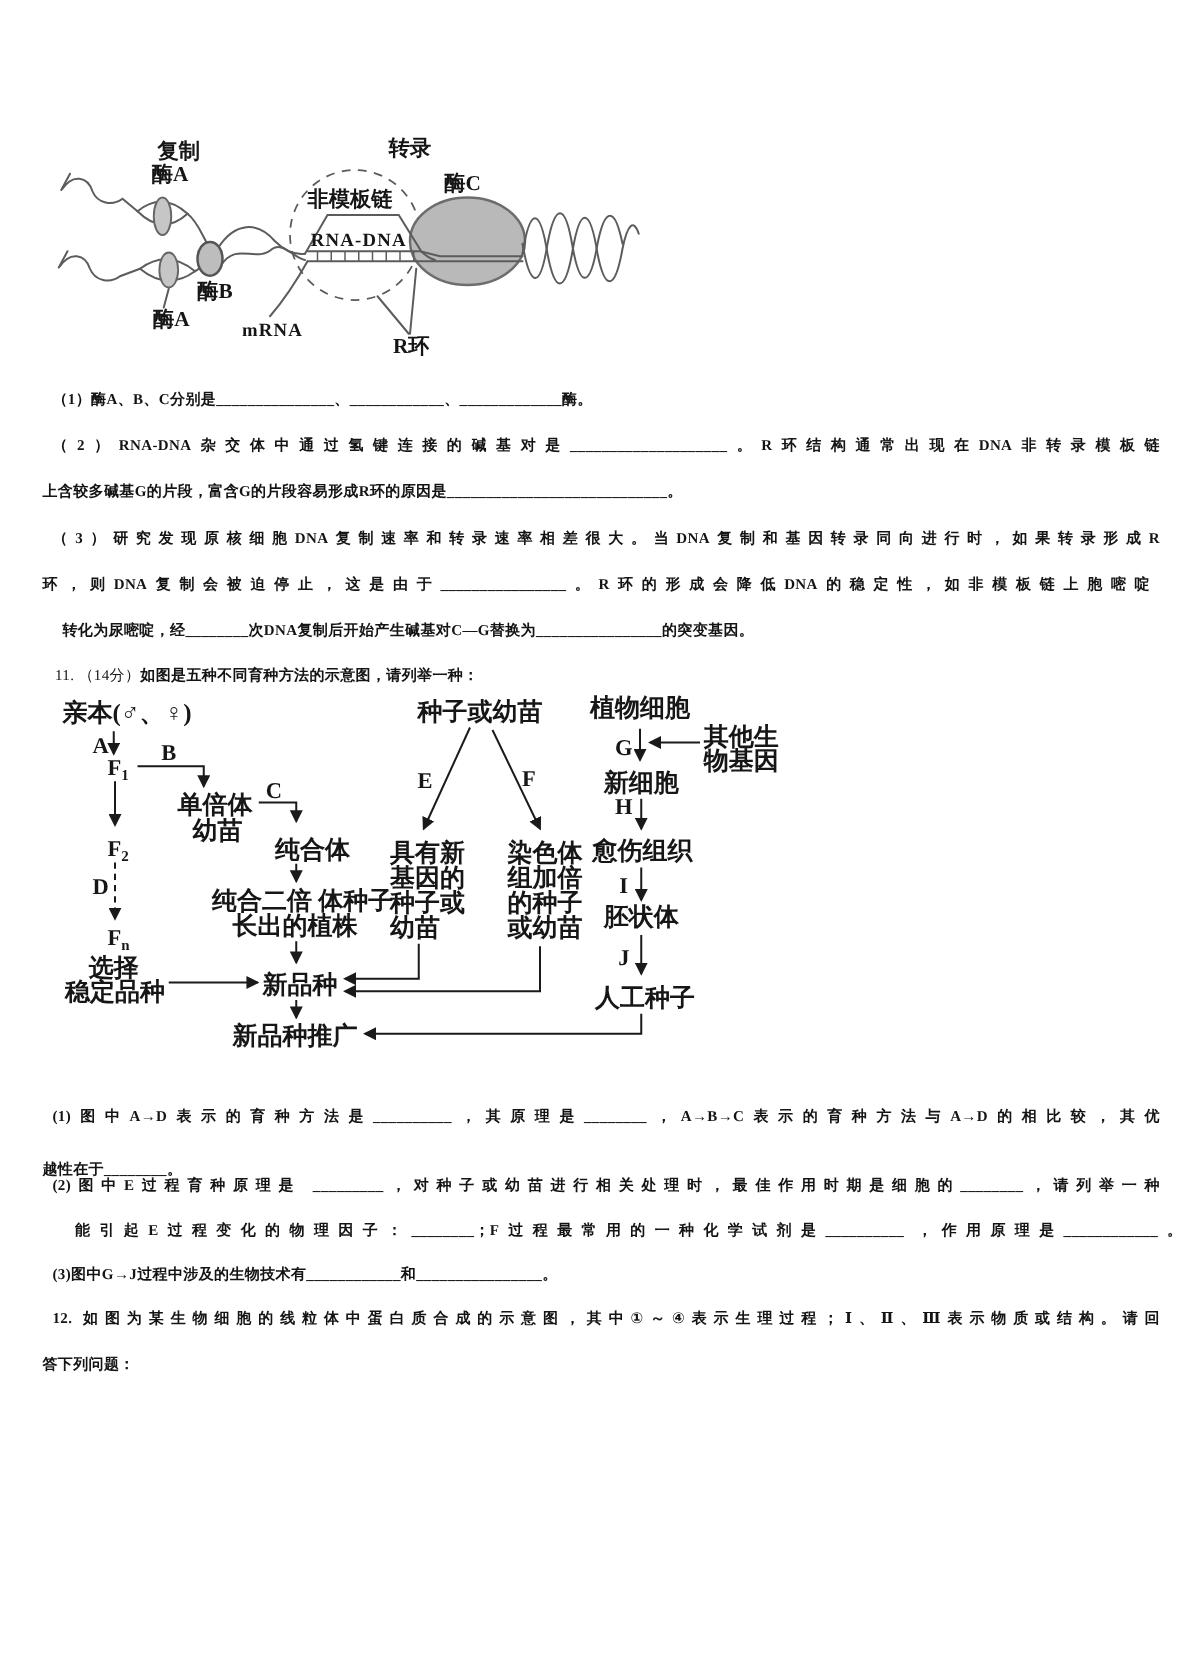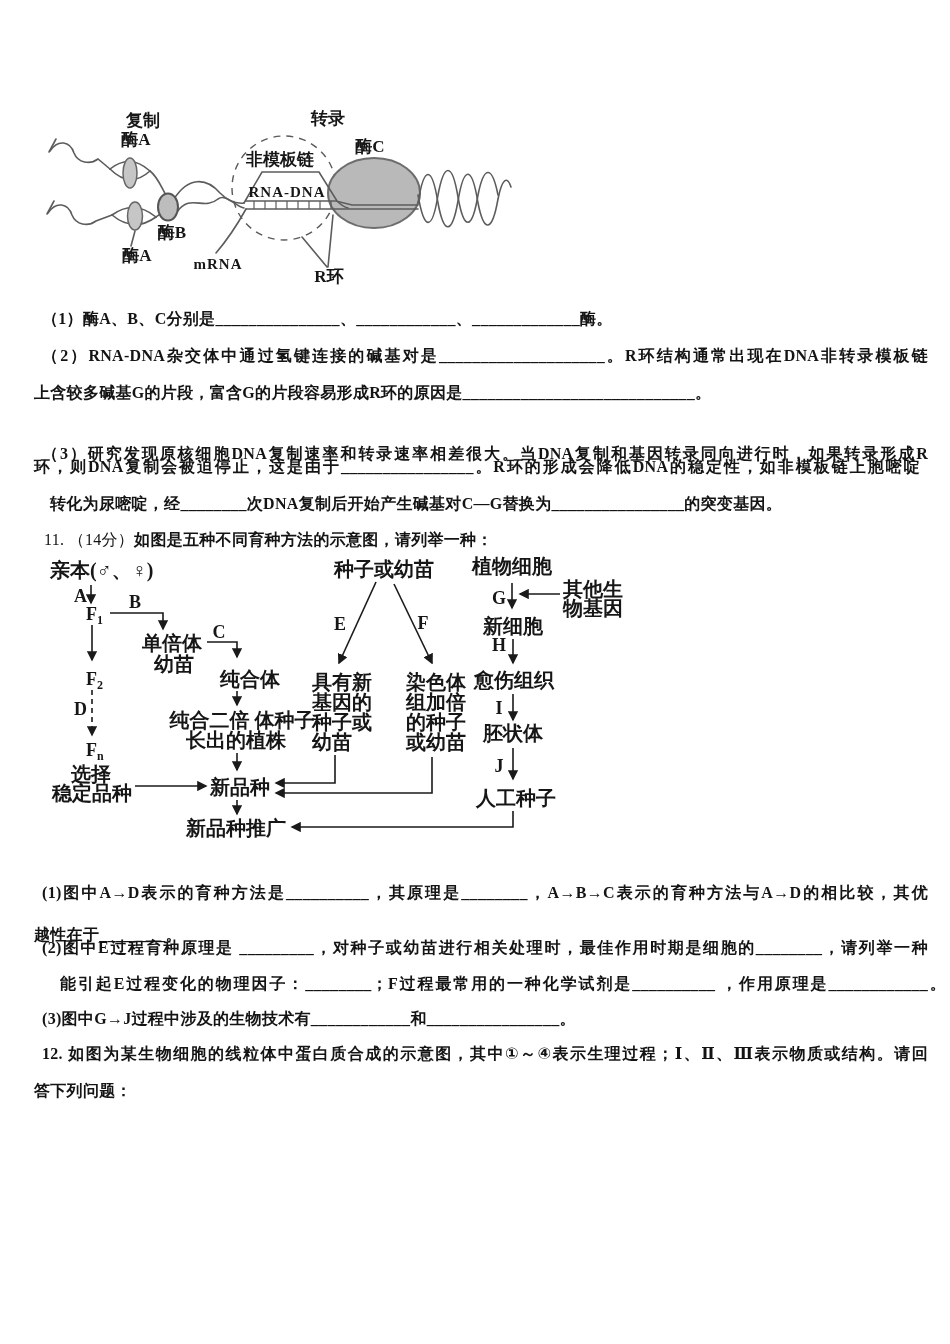--- a/index.html
+++ b/index.html
@@ -1,19 +1,19 @@
 <!DOCTYPE html>
 <html><head>
 <meta charset="utf-8">
 <style>
   html,body{margin:0;padding:0;}
   body{width:950px;height:1344px;background:#ffffff;position:relative;overflow:hidden;
        font-family:"Liberation Serif","DejaVu Serif","DejaVu Sans",serif;color:#111;}
   .page{position:absolute;inset:0;padding-left:32px;}
-  .tline{position:absolute;left:42px;font-size:16px;font-weight:bold;line-height:22px;
+  .tline{position:absolute;left:42px;font-size:12px;font-weight:bold;line-height:22px;
          white-space:nowrap;letter-spacing:0.3px;color:#141414;}
   .tline.cont{left:34px;}
   .tline.j{white-space:normal;width:886px;text-align:justify;text-align-last:justify;}
   .num{font-weight:normal;}
   svg text{fill:#161616;font-family:"Liberation Serif","DejaVu Serif","DejaVu Sans",serif;}
   .dlab{font-size:17px;font-weight:bold;}
   .dlat{font-size:15px;font-weight:bold;letter-spacing:1px;}
   .flab{font-size:20px;font-weight:600;}
   .fletter{font-size:18px;font-weight:600;}
   .fsub{font-size:12px;font-weight:600;}
@@ -88,21 +88,21 @@
     <text class="dlat" x="247" y="102" text-anchor="middle">RNA-DNA</text>
     <text class="dlab" x="132" y="143" text-anchor="middle">酶B</text>
     <text class="dlab" x="97" y="166" text-anchor="middle">酶A</text>
     <text class="dlat" x="178" y="174" text-anchor="middle">mRNA</text>
     <text class="dlab" x="289" y="187" text-anchor="middle">R环</text>
   </svg>
 
   <div class="tline" style="top:308px;">（1）酶A、B、C分别是_______________、____________、_____________酶。</div>
   <div class="tline j" style="top:345px;">（2）RNA-DNA杂交体中通过氢键连接的碱基对是____________________。R环结构通常出现在DNA非转录模板链</div>
   <div class="tline cont" style="top:382px;text-align:right;">上含较多碱基G的片段，富含G的片段容易形成R环的原因是____________________________。</div>
-  <div class="tline j" style="top:419px;margin-top:24px;">（3）研究发现原核细胞DNA复制速率和转录速率相差很大。当DNA复制和基因转录同向进行时，如果转录形成R</div>
+  <div class="tline j" style="top:419px;">（3）研究发现原核细胞DNA复制速率和转录速率相差很大。当DNA复制和基因转录同向进行时，如果转录形成R</div>
   <div class="tline cont j" style="top:456px;">环，则DNA复制会被迫停止，这是由于________________。R环的形成会降低DNA的稳定性，如非模板链上胞嘧啶</div>
   <div class="tline cont" style="top:493px;margin-left:16px;">转化为尿嘧啶，经________次DNA复制后开始产生碱基对C—G替换为________________的突变基因。</div>
 
   <div class="tline" style="top:529px;left:44px;">
     <span class="num">11. （14分）</span><span>如图是五种不同育种方法的示意图，请列举一种：</span>
   </div>
 
   <svg style="position:absolute;left:40px;top:552px;" width="700" height="300" viewBox="0 0 700 300">
 
     <g>

